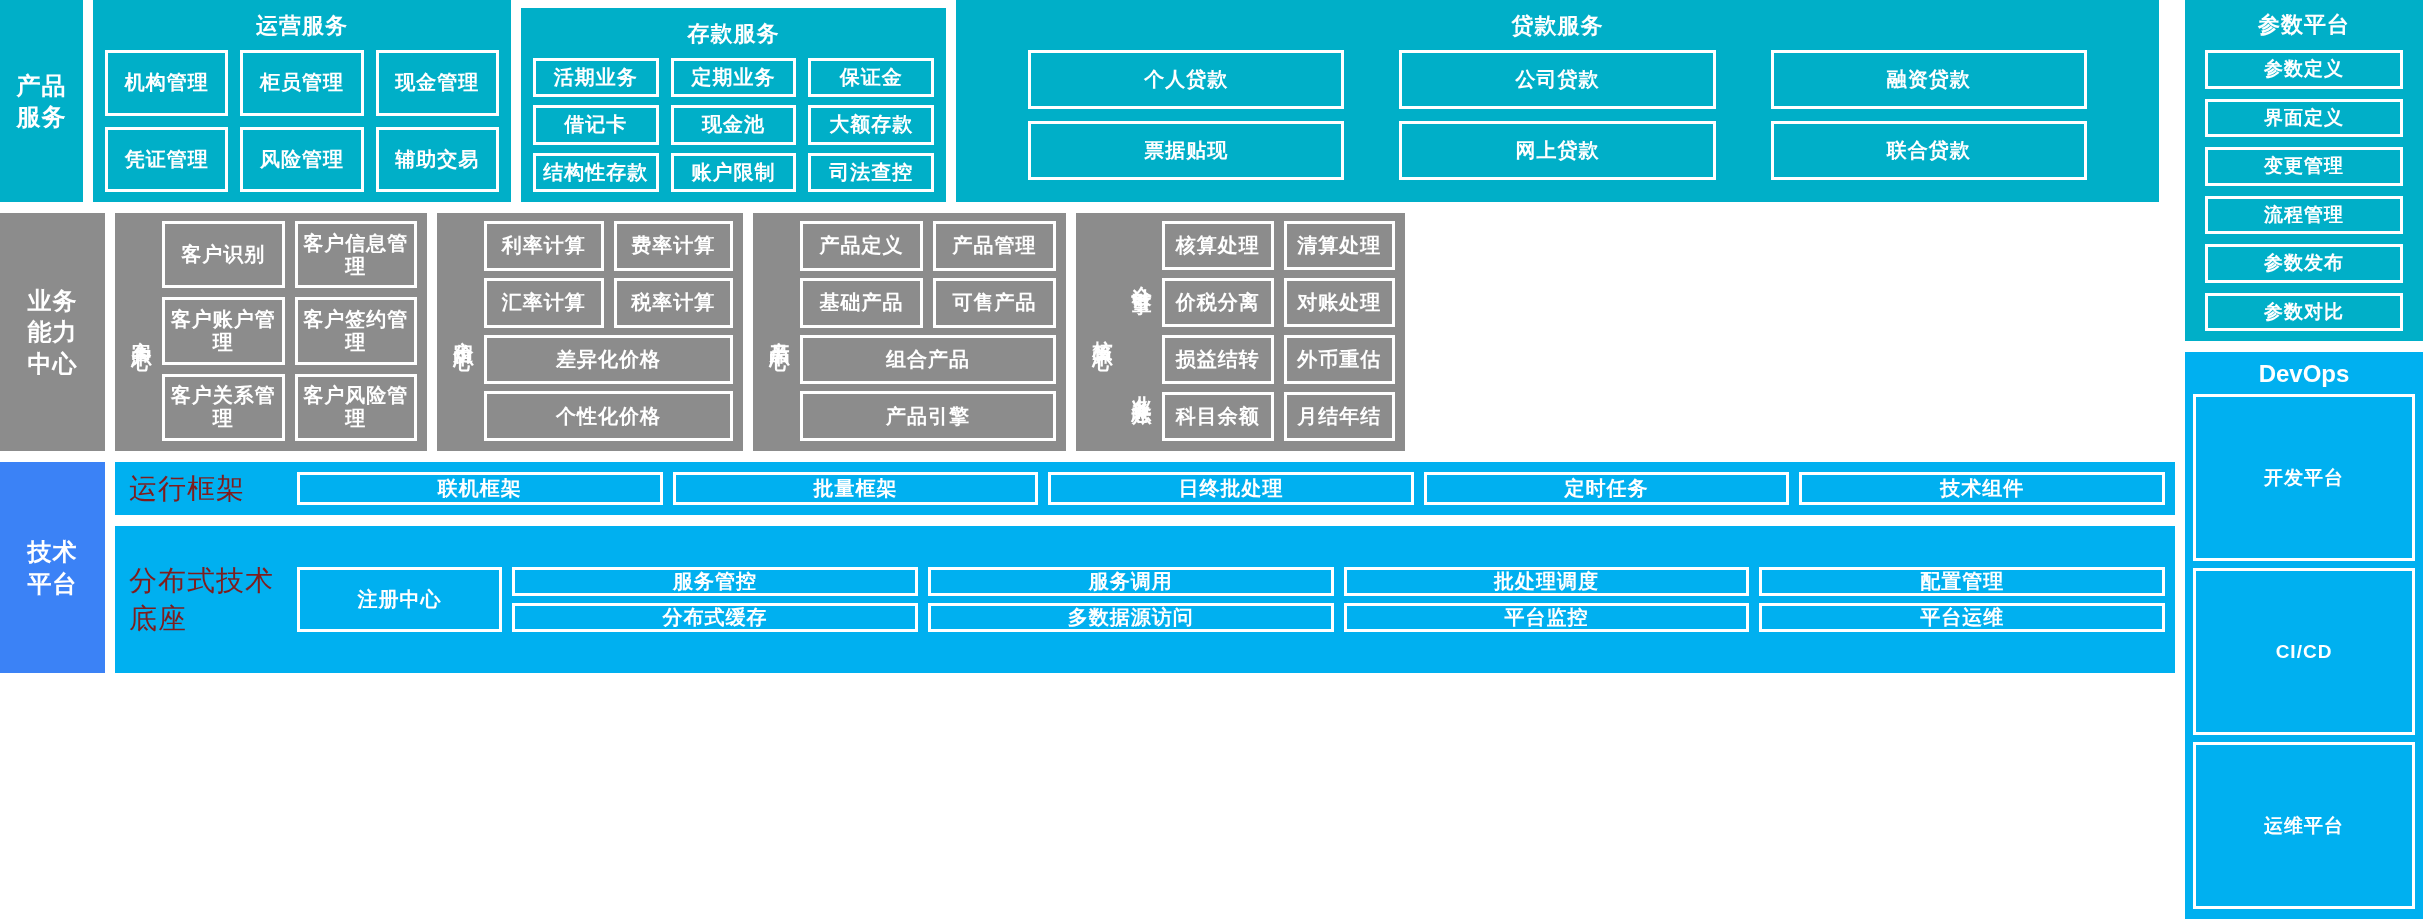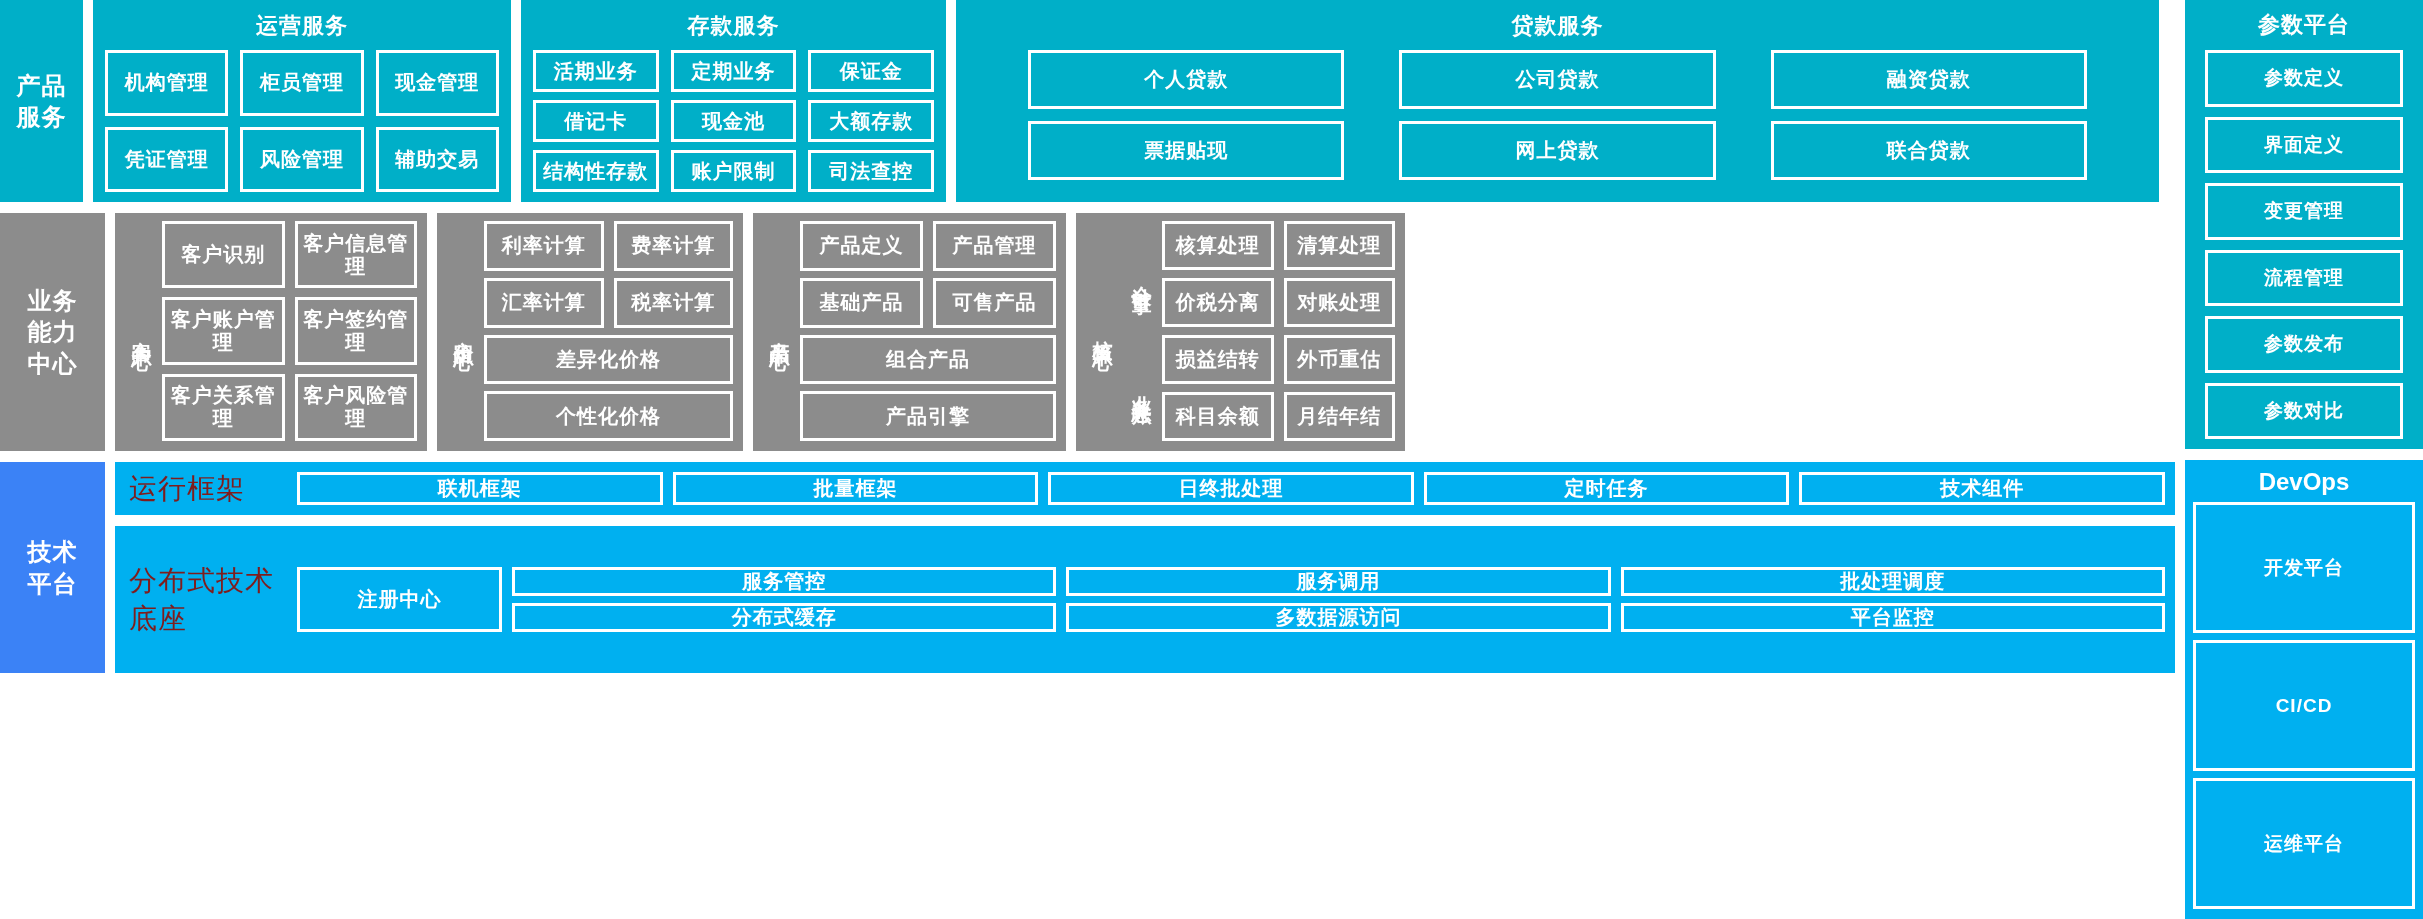--- a/index.html
+++ b/index.html
@@ -26,21 +26,21 @@
   .band1 { display: flex; gap: 10px; height: 202px; }
   .band-label {
     background: #00AFC8; color: #fff; font-size: 24px; font-weight: bold;
     display: flex; align-items: center; justify-content: center; text-align: center;
     line-height: 1.3; letter-spacing: 1px;
   }
   .b1-label { width: 83px; }
   .panel-teal { background: #00AFC8; padding: 8px 12px 10px 12px; display: flex; flex-direction: column; }
   .panel-title { color:#fff; font-size: 22px; font-weight: bold; text-align:center; margin: 3px 0 9px; letter-spacing:1px; }
   .ops-panel  { width: 418px; }
-  .dep-panel  { width: 425px; }
+  .dep-panel  { width: 425px; margin-top: 8px; }
   .loan-panel { width: 1203px; }
   .ops-grid { display:grid; grid-template-columns: repeat(3,1fr); grid-template-rows: repeat(2,1fr); gap: 11px 12px; flex:1; }
   .dep-grid { display:grid; grid-template-columns: repeat(3,1fr); grid-template-rows: repeat(3,1fr); gap: 8px 12px; flex:1; }
   .loan-grid{ display:grid; grid-template-columns: repeat(3,1fr); grid-template-rows: repeat(2,1fr); gap: 12px 55px; flex:1; padding: 0 60px 12px; }
 
   
   .band2 { display: flex; gap: 10px; height: 238px; }
   .b2-label { width: 105px; background: #8C8C8C; }
   .panel-grey { background: #8C8C8C; display: flex; padding: 8px 10px 10px 8px; }
   .vlabel {
@@ -69,21 +69,21 @@
   .tech-name { color:#7f1d1d; font-size: 28px; font-weight: normal; width: 168px; flex: none; letter-spacing:1px; }
   .tech-items { display:flex; gap: 10px; flex: 1; }
   .tech-items > .cell { flex: 1; height: 33px; }
   .reg-cell { width: 205px; flex:none !important; height: auto !important; align-self: stretch; }
   .tech-col2 { display:flex; gap: 10px; flex: 1; }
   .tech-sub { display:flex; flex-direction:column; gap: 7px; flex:1; }
   .tech-sub > .cell { flex: 1; }
 
   
   .param-panel {
-    background: #00AFC8; height: 449px; padding: 8px 20px 10px;
+    background: #00AFC8; height: 341px; padding: 8px 20px 10px;
     display:flex; flex-direction:column;
   }
   .param-title { color:#fff; font-size: 22px; font-weight:bold; text-align:center; margin: 2px 0 10px; letter-spacing:1px; }
   .param-list { display:flex; flex-direction:column; gap: 10px; flex:1; }
   .param-list > .cell { flex: 1; font-size: 19px; }
   .devops-panel {
     background: #00B0F0; flex: 1; padding: 6px 8px 10px;
     display:flex; flex-direction:column;
   }
   .devops-title { color:#fff; font-size: 24px; font-weight:bold; text-align:center; margin: 2px 0 6px; }
@@ -223,20 +223,24 @@
               <div class="cell">分布式缓存</div>
             </div>
             <div class="tech-sub">
               <div class="cell">服务调用</div>
               <div class="cell">多数据源访问</div>
             </div>
             <div class="tech-sub">
               <div class="cell">批处理调度</div>
               <div class="cell">平台监控</div>
             </div>
+            <div class="tech-sub">
+              <div class="cell">配置管理</div>
+              <div class="cell">平台运维</div>
+            </div>
           </div>
         </div>
 
       </div>
     </div>
 
   </div>
 
   <div class="right-stack">
 

